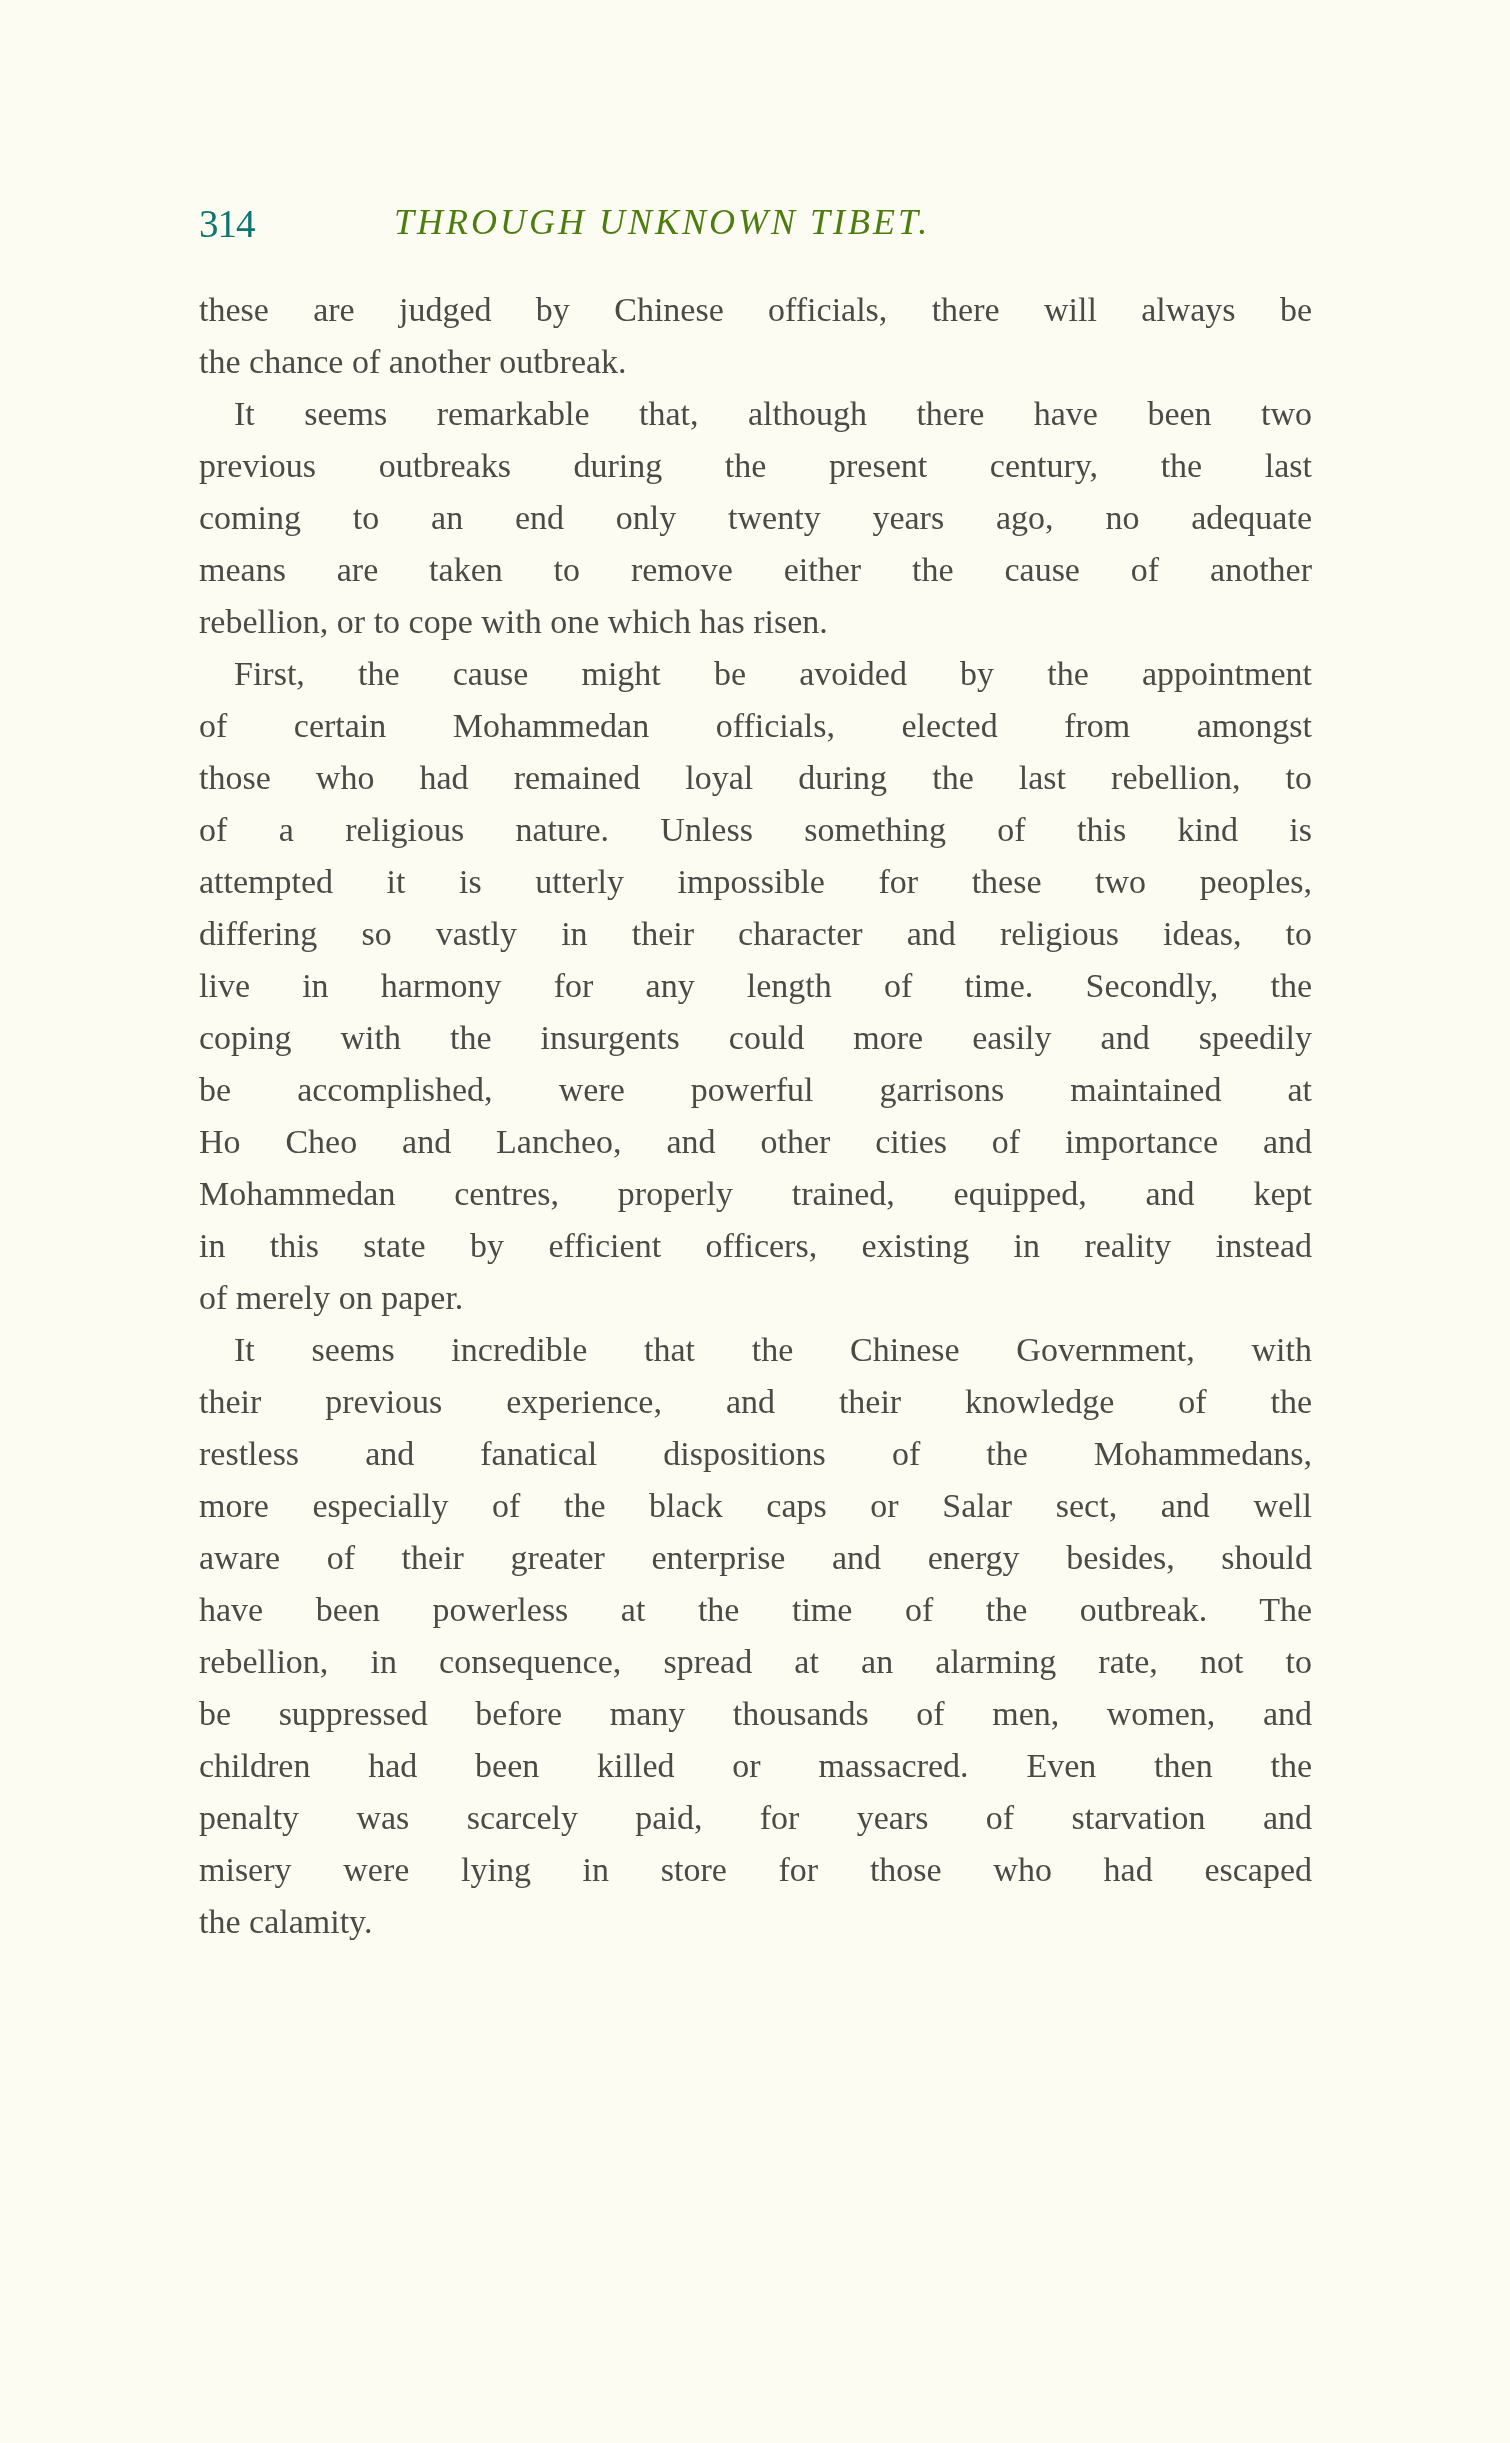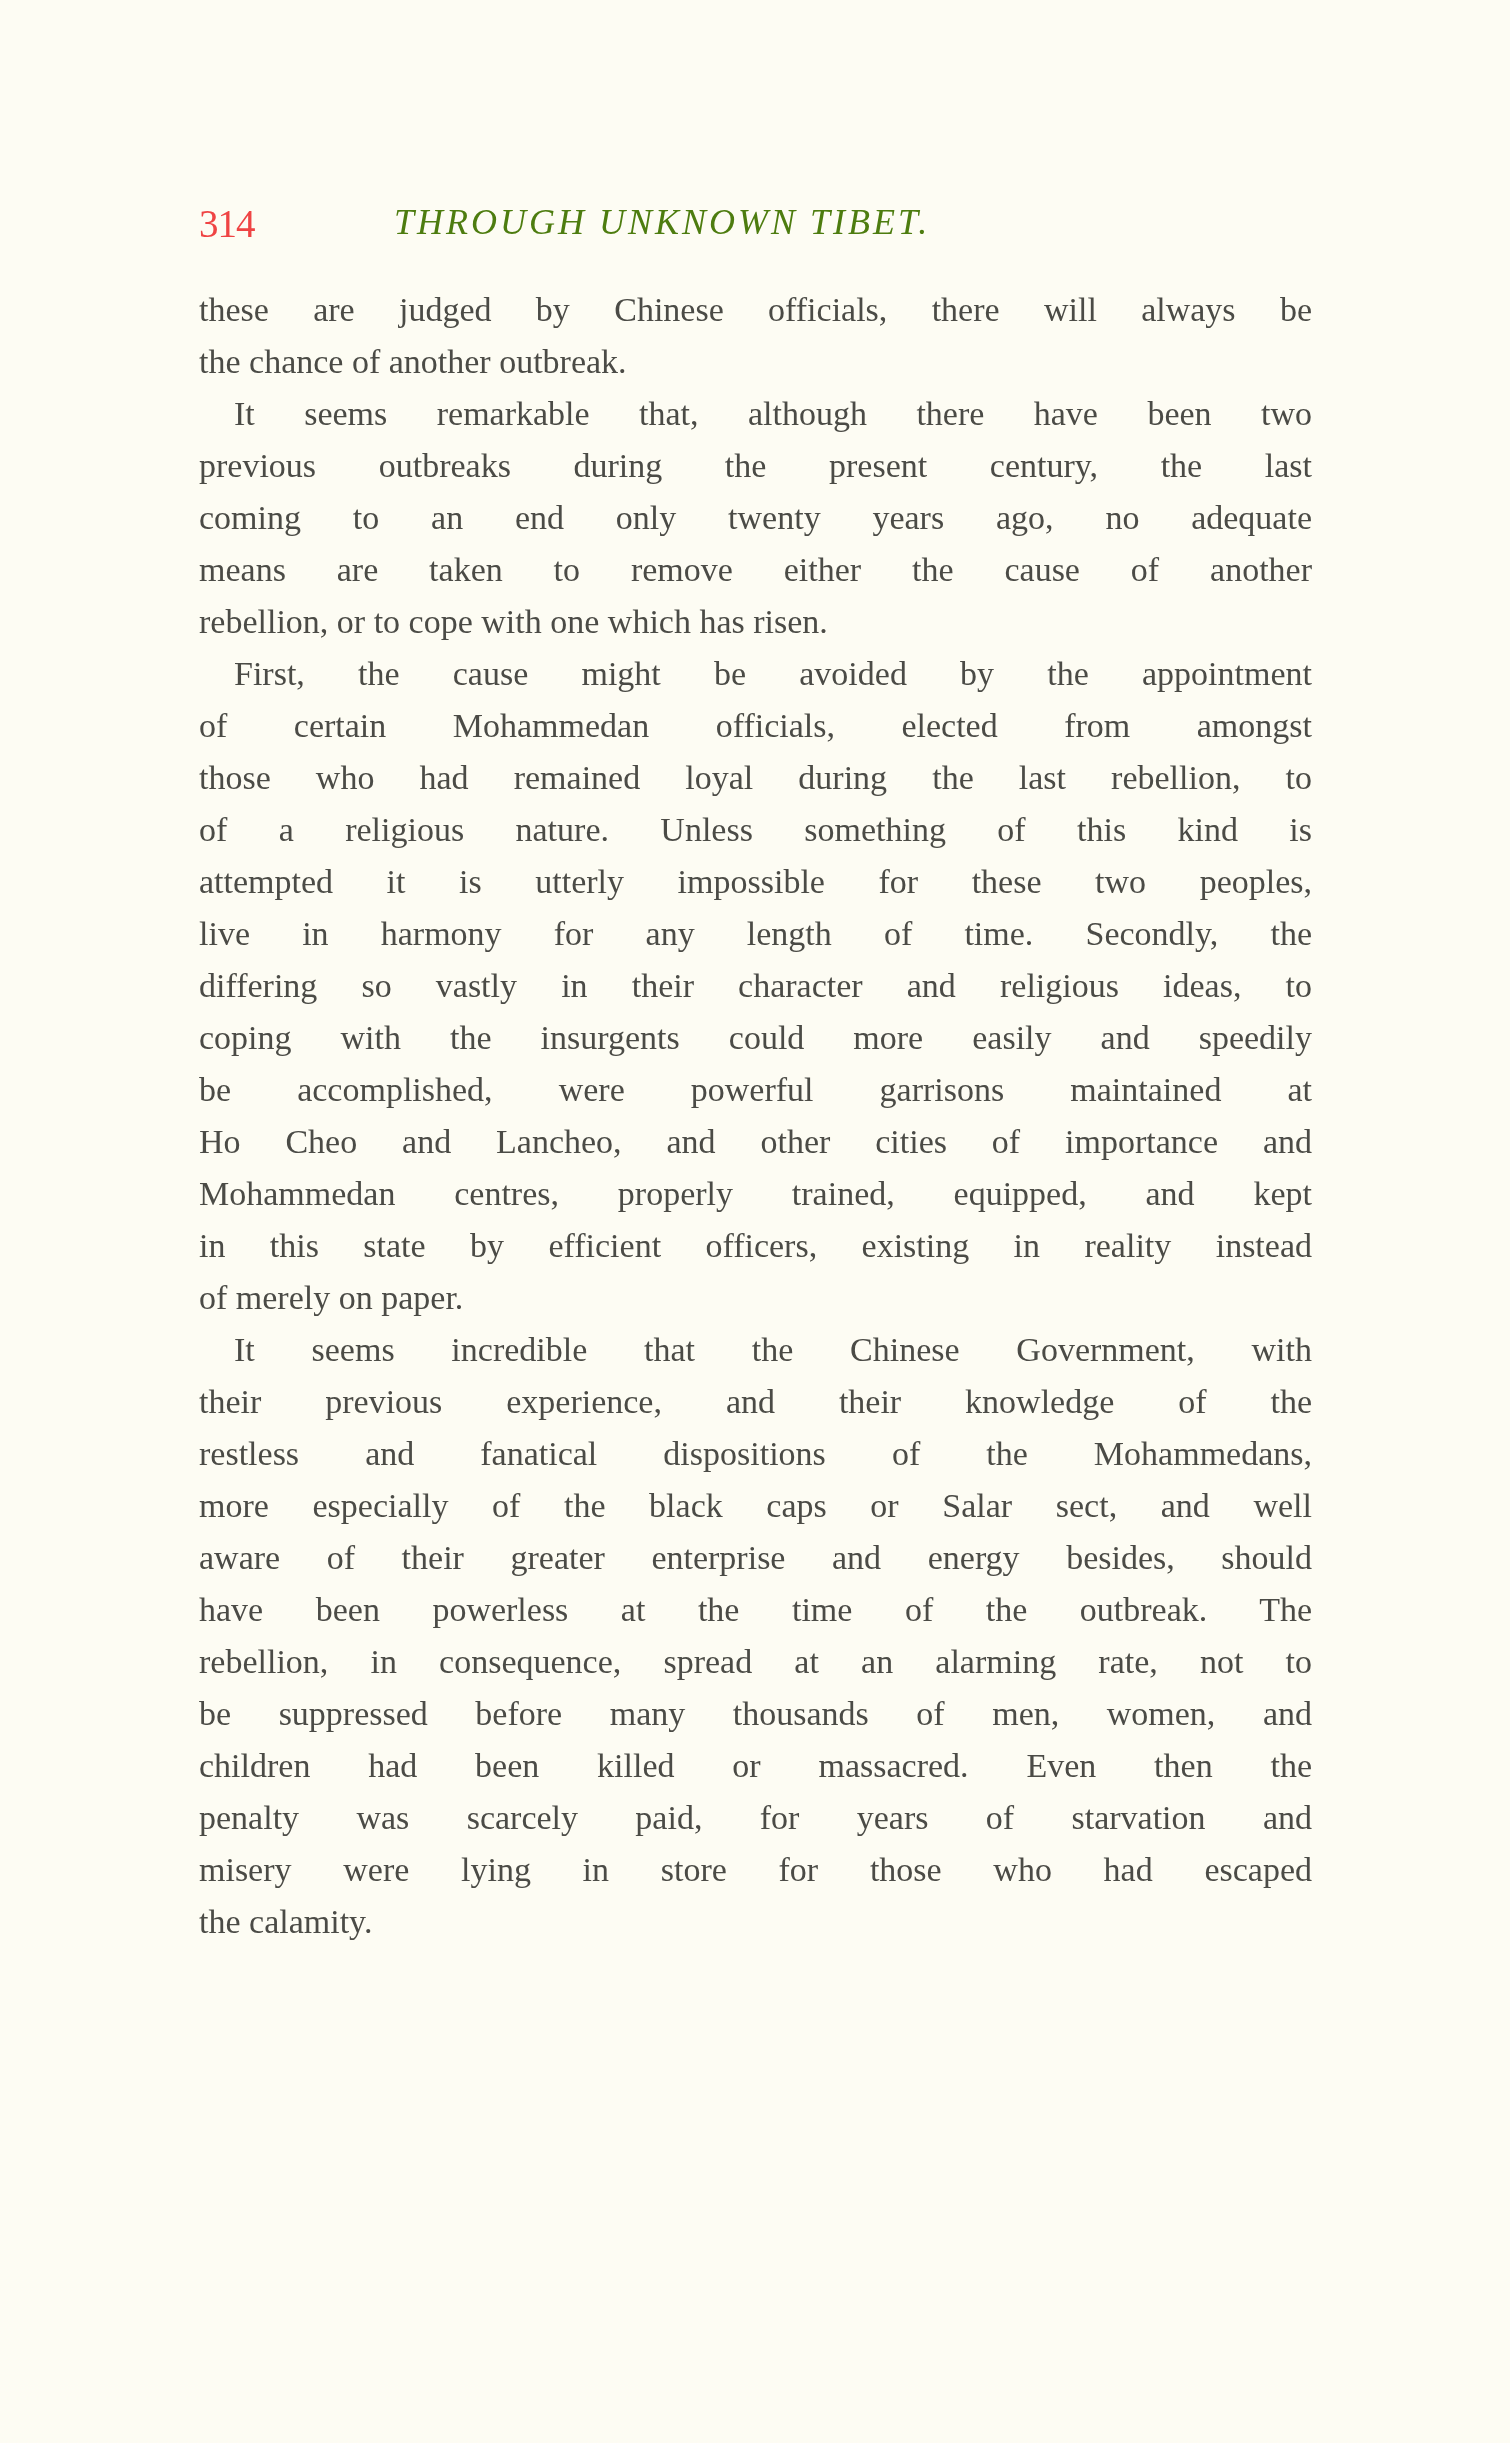--- a/index.html
+++ b/index.html
@@ -25,21 +25,21 @@
       position: relative;
       height: 69px;
     }
     .page-number {
       position: absolute;
       left: 0;
       top: 7.9px;
       font-family: "Liberation Serif", serif;
       font-size: 39px;
       letter-spacing: -1px;
-      color: #ef4444;
+      color: #0f766e;
     }
     .running-title {
       position: absolute;
       left: 195px;
       top: 7.9px;
       font-family: "Liberation Serif", serif;
       font-style: italic;
       font-size: 36px;
       letter-spacing: 3px;
       color: #4d7c0f;
@@ -84,22 +84,22 @@
         <span class="line">coming to an end only twenty years ago, no adequate</span>
         <span class="line">means are taken to remove either the cause of another</span>
         <span class="line last">rebellion, or to cope with one which has risen.</span>
       </div>
       <div class="paragraph">
         <span class="line indent">First, the cause might be avoided by the appointment</span>
         <span class="line">of certain Mohammedan officials, elected from amongst</span>
         <span class="line">those who had remained loyal during the last rebellion, to</span>
         <span class="line">of a religious nature.  Unless something of this kind is</span>
         <span class="line">attempted it is utterly impossible for these two peoples,</span>
+        <span class="line">differing so vastly in their character and religious ideas, to</span>
         <span class="line">live in harmony for any length of time.  Secondly, the</span>
-        <span class="line">differing so vastly in their character and religious ideas, to</span>
         <span class="line">coping with the insurgents could more easily and speedily</span>
         <span class="line">be accomplished, were powerful garrisons maintained at</span>
         <span class="line">Ho Cheo and Lancheo, and other cities of importance and</span>
         <span class="line">Mohammedan centres, properly trained, equipped, and kept</span>
         <span class="line">in this state by efficient officers, existing in reality instead</span>
         <span class="line last">of merely on paper.</span>
       </div>
       <div class="paragraph">
         <span class="line indent">It seems incredible that the Chinese Government, with</span>
         <span class="line">their previous experience, and their knowledge of the</span>

